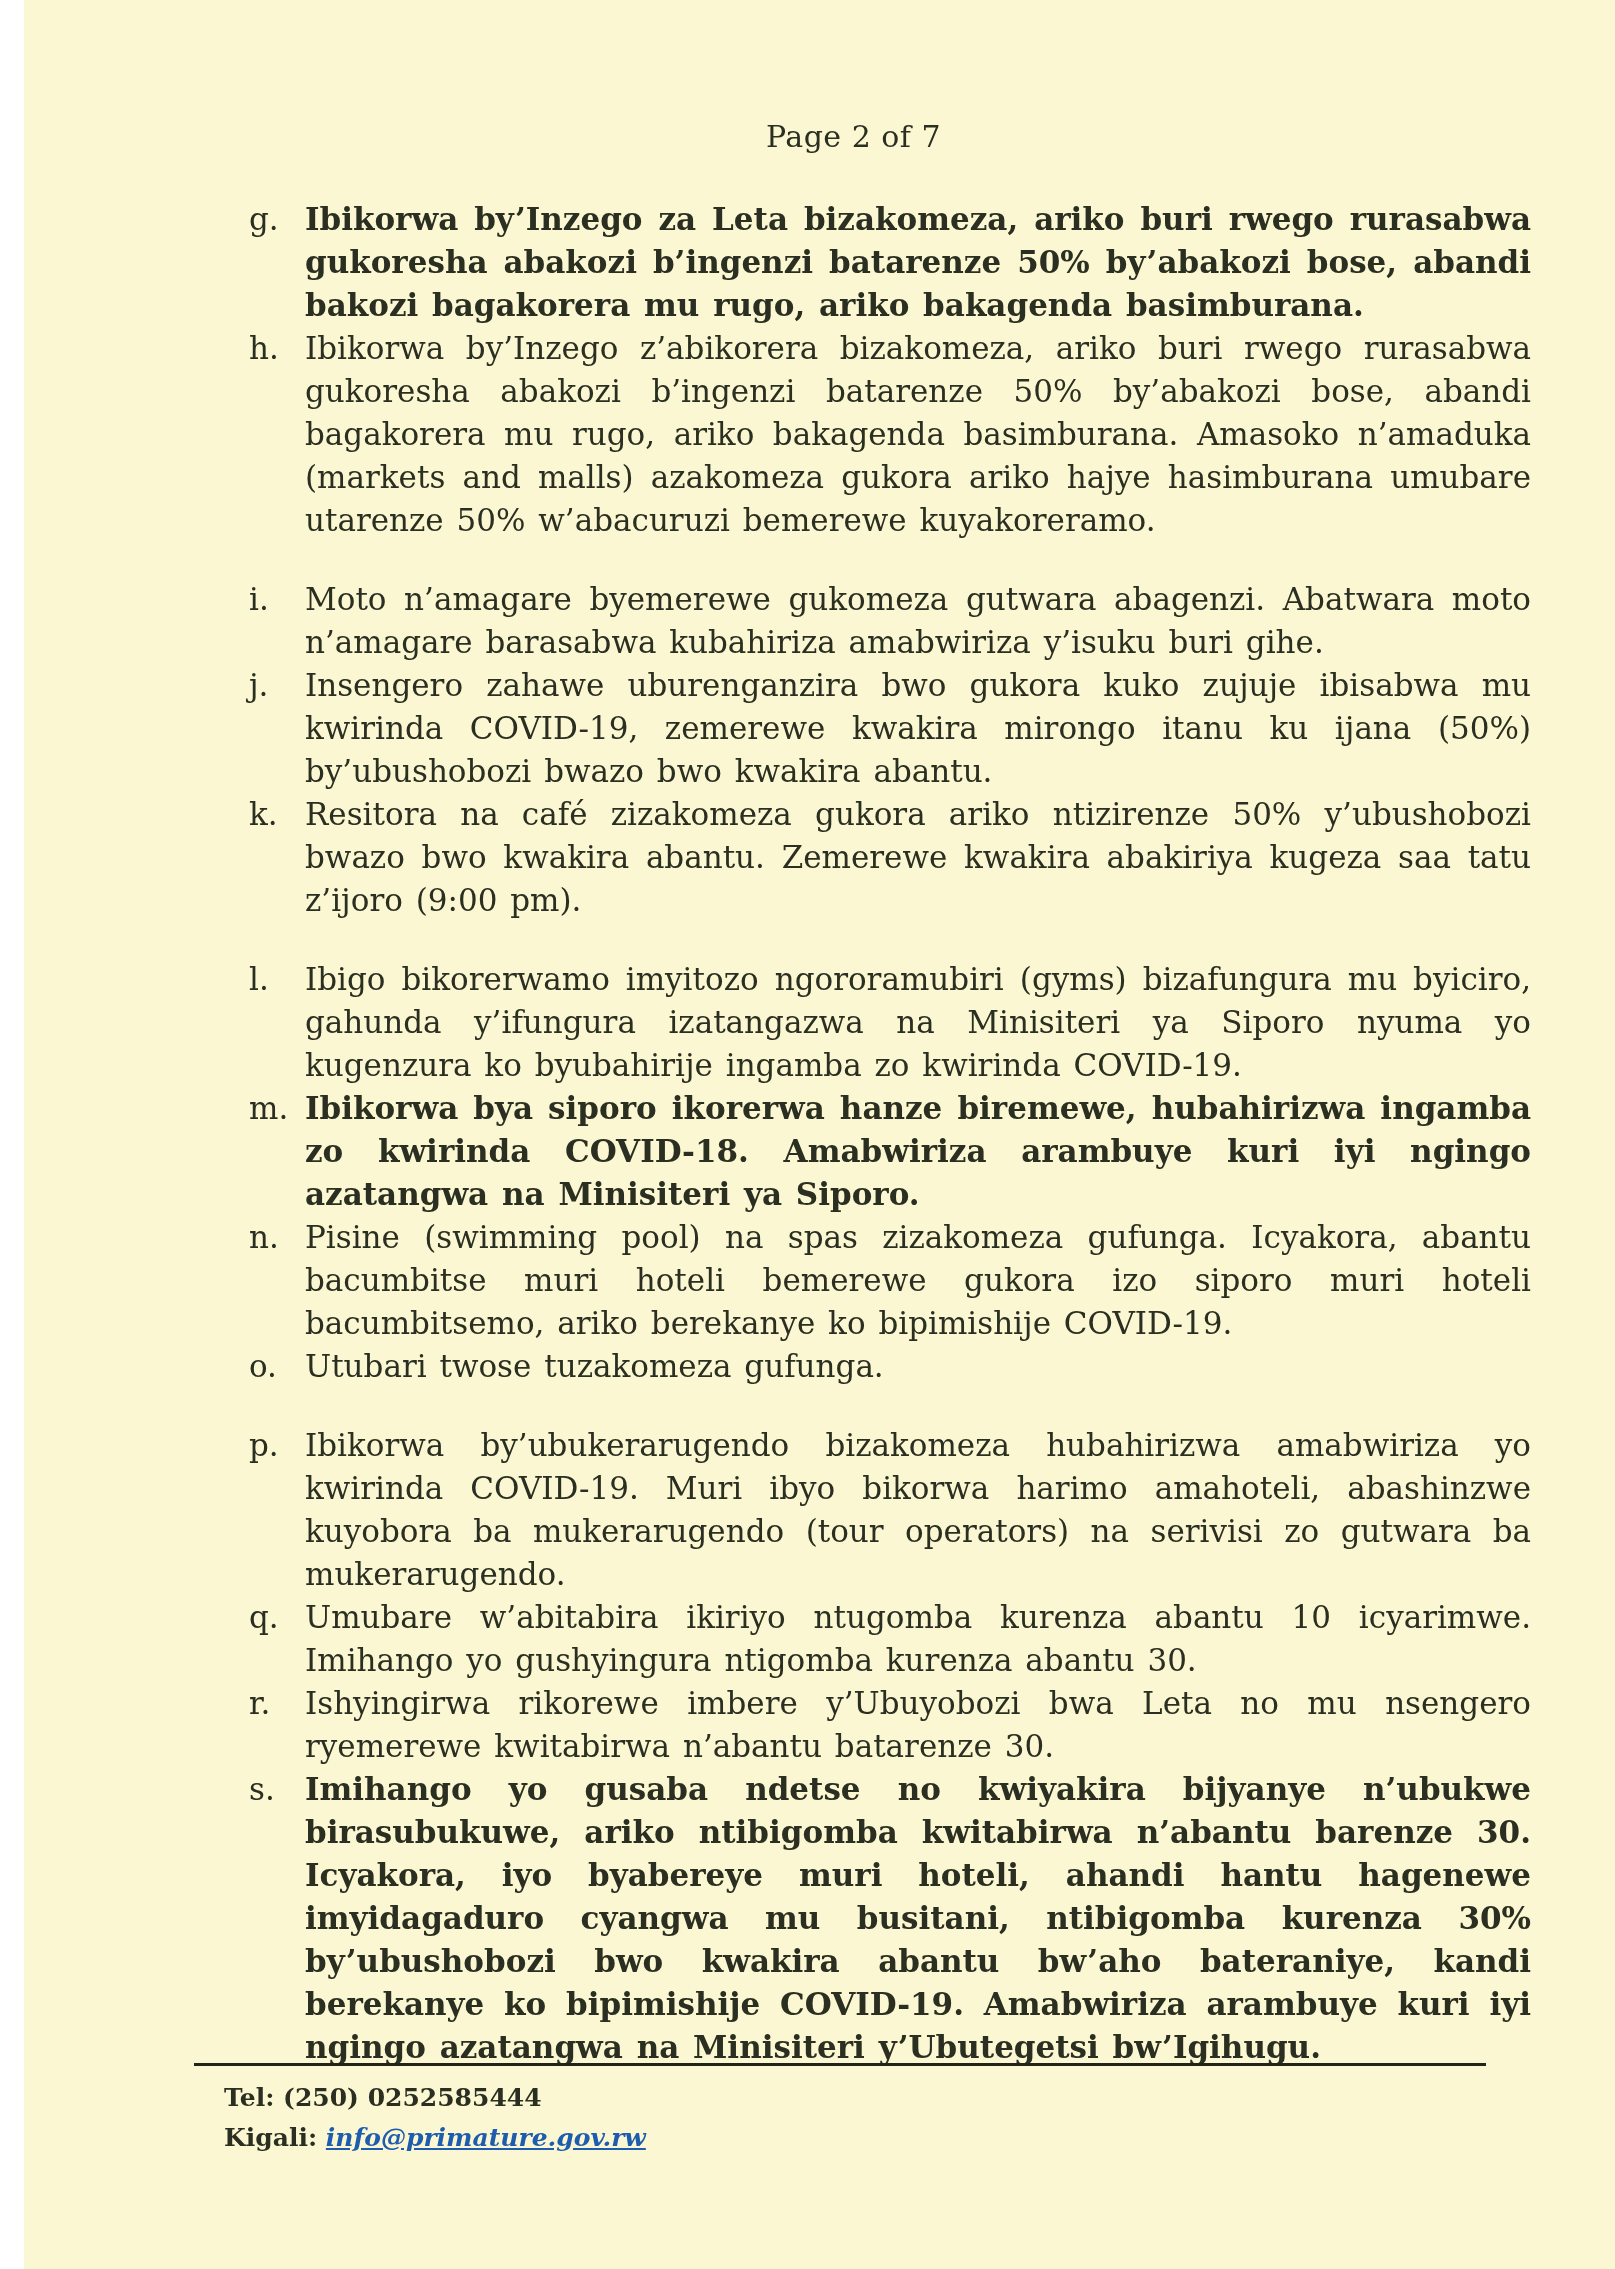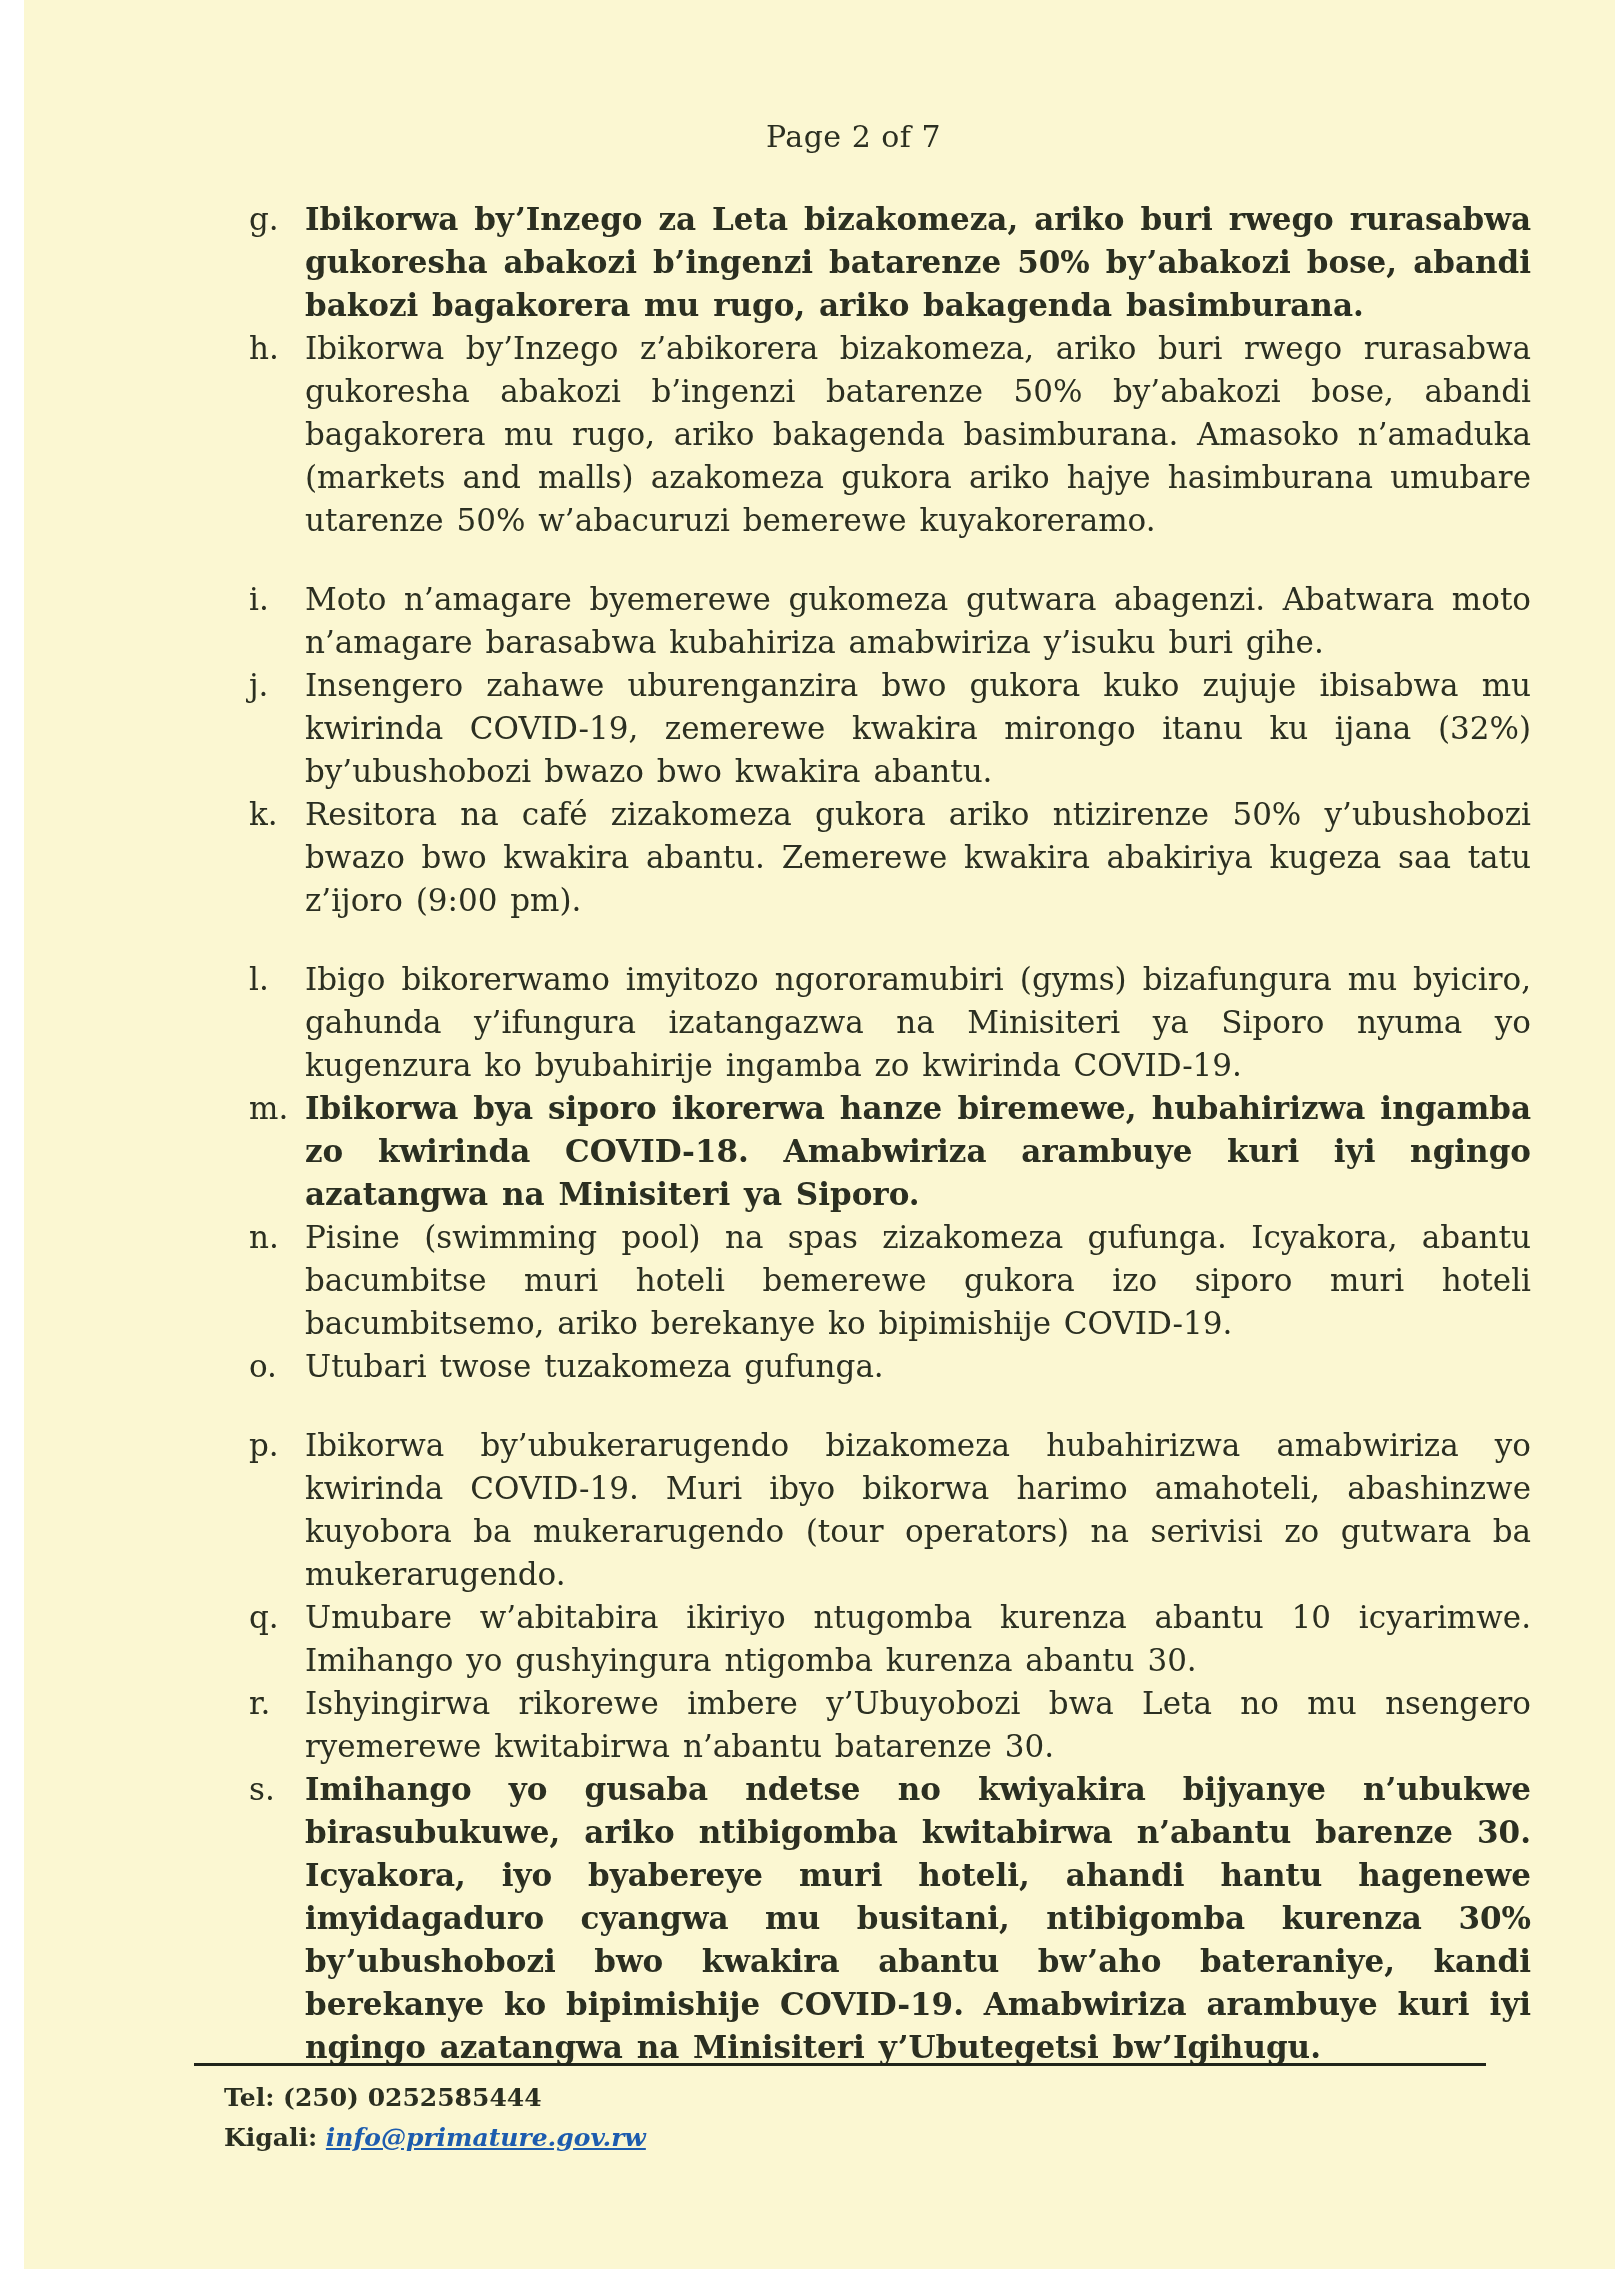--- a/index.html
+++ b/index.html
@@ -87,21 +87,21 @@
       <span class="text">Ibikorwa by’Inzego z’abikorera bizakomeza, ariko buri rwego rurasabwa gukoresha abakozi b’ingenzi batarenze 50% by’abakozi bose, abandi bagakorera mu rugo, ariko bakagenda basimburana. Amasoko n’amaduka (markets and malls) azakomeza gukora ariko hajye hasimburana umubare utarenze 50% w’abacuruzi bemerewe kuyakoreramo.</span>
     </li>
 
     <li class="item">
       <span class="marker">i.</span>
       <span class="text">Moto n’amagare byemerewe gukomeza gutwara abagenzi. Abatwara moto n’amagare barasabwa kubahiriza amabwiriza y’isuku buri gihe.</span>
     </li>
 
     <li class="item">
       <span class="marker">j.</span>
-      <span class="text">Insengero zahawe uburenganzira bwo gukora kuko zujuje ibisabwa mu kwirinda COVID-19, zemerewe kwakira mirongo itanu ku ijana (32%) by’ubushobozi bwazo bwo kwakira abantu.</span>
+      <span class="text">Insengero zahawe uburenganzira bwo gukora kuko zujuje ibisabwa mu kwirinda COVID-19, zemerewe kwakira mirongo itanu ku ijana (50%) by’ubushobozi bwazo bwo kwakira abantu.</span>
     </li>
 
     <li class="item gap-after">
       <span class="marker">k.</span>
       <span class="text">Resitora na café zizakomeza gukora ariko ntizirenze 50% y’ubushobozi bwazo bwo kwakira abantu. Zemerewe kwakira abakiriya kugeza saa tatu z’ijoro (9:00 pm).</span>
     </li>
 
     <li class="item">
       <span class="marker">l.</span>
       <span class="text">Ibigo bikorerwamo imyitozo ngororamubiri (gyms) bizafungura mu byiciro, gahunda y’ifungura izatangazwa na Minisiteri ya Siporo nyuma yo kugenzura ko byubahirije ingamba zo kwirinda COVID-19.</span>

